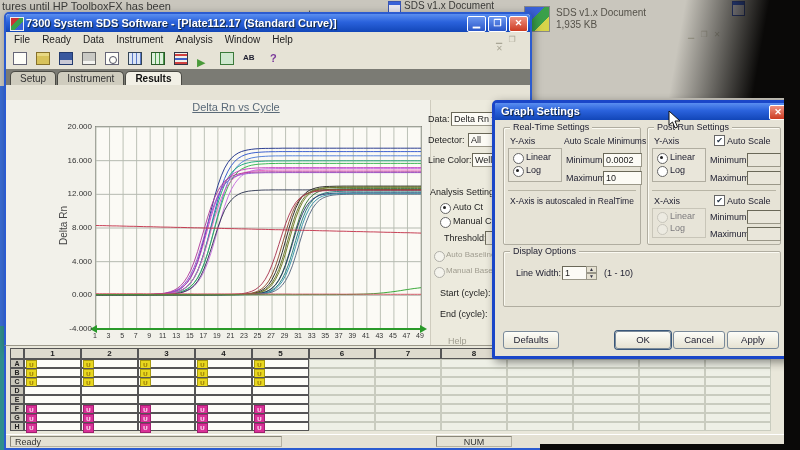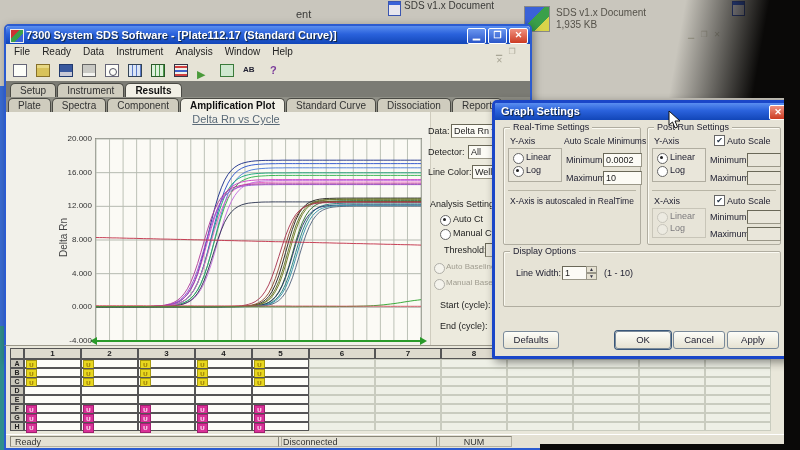--- a/index.html
+++ b/index.html
@@ -22,21 +22,21 @@
      color:#fff;font-weight:bold;font-size:11px;line-height:18px;white-space:nowrap;overflow:hidden}
   .titlebar .ttext{position:absolute;left:20px;top:0;text-shadow:1px 1px 1px #123}
   .app-ic{position:absolute;left:4px;top:3px;width:12px;height:12px;
      background:linear-gradient(135deg,#cc3333 0 35%,#3aa04a 35% 65%,#3a62d8 65%);border:1px solid #eee}
   .winbtns{position:absolute;right:2px;top:2px;display:flex;gap:2px}
   .wbtn{width:17px;height:14px;border:1px solid #fff;border-radius:2px;color:#fff;
      font-size:9px;line-height:13px;text-align:center;
      background:linear-gradient(180deg,#6a96f0,#2a56c8)}
   .wbtn.close{background:linear-gradient(180deg,#ef9180,#cc3b22)}
 
-  #sds-upper{position:absolute;left:4px;top:24px;width:524px;height:333px;background:#e6e3d6;
+  #sds-upper{position:absolute;left:4px;top:12px;width:524px;height:333px;background:#e6e3d6;
      border:2px solid #2b5bd0;border-radius:5px 5px 0 0;box-shadow:2px 2px 8px rgba(0,0,0,.35)}
   #sds-lower{position:absolute;left:4px;top:345px;width:788px;height:102px;background:#e9e7da;
      border:2px solid #2b5bd0;border-top:1px solid #9a978a}
 
   #menubar{position:absolute;left:0;top:18px;right:0;height:15px;background:#e6e3d6;
      border-bottom:1px solid #c6c3b4;display:flex;align-items:center;padding-left:2px}
   .menu-item{font-size:10px;padding:0 6px;color:#222}
   #toolbar{position:absolute;left:0;top:33px;right:0;height:22px;background:#e6e3d6;
      border-bottom:1px solid #c6c3b4;display:flex;align-items:center;gap:3px;padding-left:4px}
   .tbtn{width:20px;height:18px;display:flex;align-items:center;justify-content:center}
@@ -125,20 +125,21 @@
   #edge-right{position:absolute;left:784px;top:0;width:16px;height:450px;background:#0a0908;z-index:70}
   #edge-topright{position:absolute;left:620px;top:0;width:170px;height:98px;z-index:30;
      background:linear-gradient(100deg,rgba(10,9,8,0) 35%,#0a0908 80%)}
   #edge-bottom{position:absolute;left:540px;top:444px;width:260px;height:6px;background:#0a0908;z-index:60}
   #cursor{position:absolute;left:668px;top:110px;z-index:80}
 </style>
 </head>
 <body>
 
 <div id="desktop">
+  <div class="desk-text" style="left:2px;top:0">tures until HP ToolboxFX has been</div>
   <div class="desk-text" style="left:296px;top:8px">ent</div>
   <div class="doc-icon" style="left:388px;top:1px"></div>
   <div class="desk-text" style="left:404px;top:0;font-size:10px">SDS v1.x Document</div>
   <div class="doc-icon" style="left:732px;top:1px"></div>
   <div class="sds-big-icon" style="left:524px;top:6px"></div>
   <div class="desk-sub" style="left:556px;top:7px">SDS v1.x Document</div>
   <div class="desk-sub" style="left:556px;top:19px">1,935 KB</div>
   <div class="mdi-ghost" style="left:688px;top:30px">▁ ❐ ✕</div>
   <div id="desk-blue"></div>
   <div id="desk-teal"></div>
@@ -199,29 +200,20 @@
         <div class="ic ic-ab-tool"></div>
       </div>
       <div class="tbtn">
         <div class="ic ic-help"></div>
       </div>
     </div>
   <div id="tabs1">
       <div class="tab">Setup</div>
       <div class="tab">Instrument</div>
       <div class="tab active">Results</div>
-    </div>
-  <div id="tabs2">
-      <div class="tab">Plate</div>
-      <div class="tab">Spectra</div>
-      <div class="tab">Component</div>
-      <div class="tab active">Amplification Plot</div>
-      <div class="tab">Standard Curve</div>
-      <div class="tab">Dissociation</div>
-      <div class="tab">Report</div>
     </div>
 
   <div id="chart-content">
     <div id="chart-title">Delta Rn vs Cycle</div>
     <div id="ylab">Delta Rn</div>
     <div id="plot"><svg width="325" height="202">
           <line x1="0" y1="0" x2="0" y2="202" stroke="#bcc1b6" stroke-width="1"></line>
           <line x1="13.541666666666666" y1="0" x2="13.541666666666666" y2="202" stroke="#bcc1b6" stroke-width="1"></line>
           <line x1="27.083333333333332" y1="0" x2="27.083333333333332" y2="202" stroke="#bcc1b6" stroke-width="1"></line>
           <line x1="40.625" y1="0" x2="40.625" y2="202" stroke="#bcc1b6" stroke-width="1"></line>
@@ -537,21 +529,20 @@
         <div class="pcell far" style="width: 66px;"></div>
         <div class="pcell far" style="width: 66px;"></div>
         <div class="pcell far" style="width: 66px;"></div>
         <div class="pcell far" style="width: 66px;"></div>
         <div class="pcell far" style="width: 66px;"></div>
         <div class="pcell far" style="width: 66px;"></div>
       </div>
     </div>
   <div id="statusbar">
     <div class="spane" style="left:4px;width:262px">Ready</div>
-    <div class="spane" style="left:272px;width:152px">Disconnected</div>
     <div class="spane" style="left:430px;width:66px;text-align:center">NUM</div>
   </div>
 </div>
 
 <div id="dialog">
   <div class="titlebar">
     <div class="ttext" style="left:6px">Graph Settings</div>
     <div class="winbtns">
         <div class="wbtn close" style="width:16px;height:13px">✕</div>
       </div>

